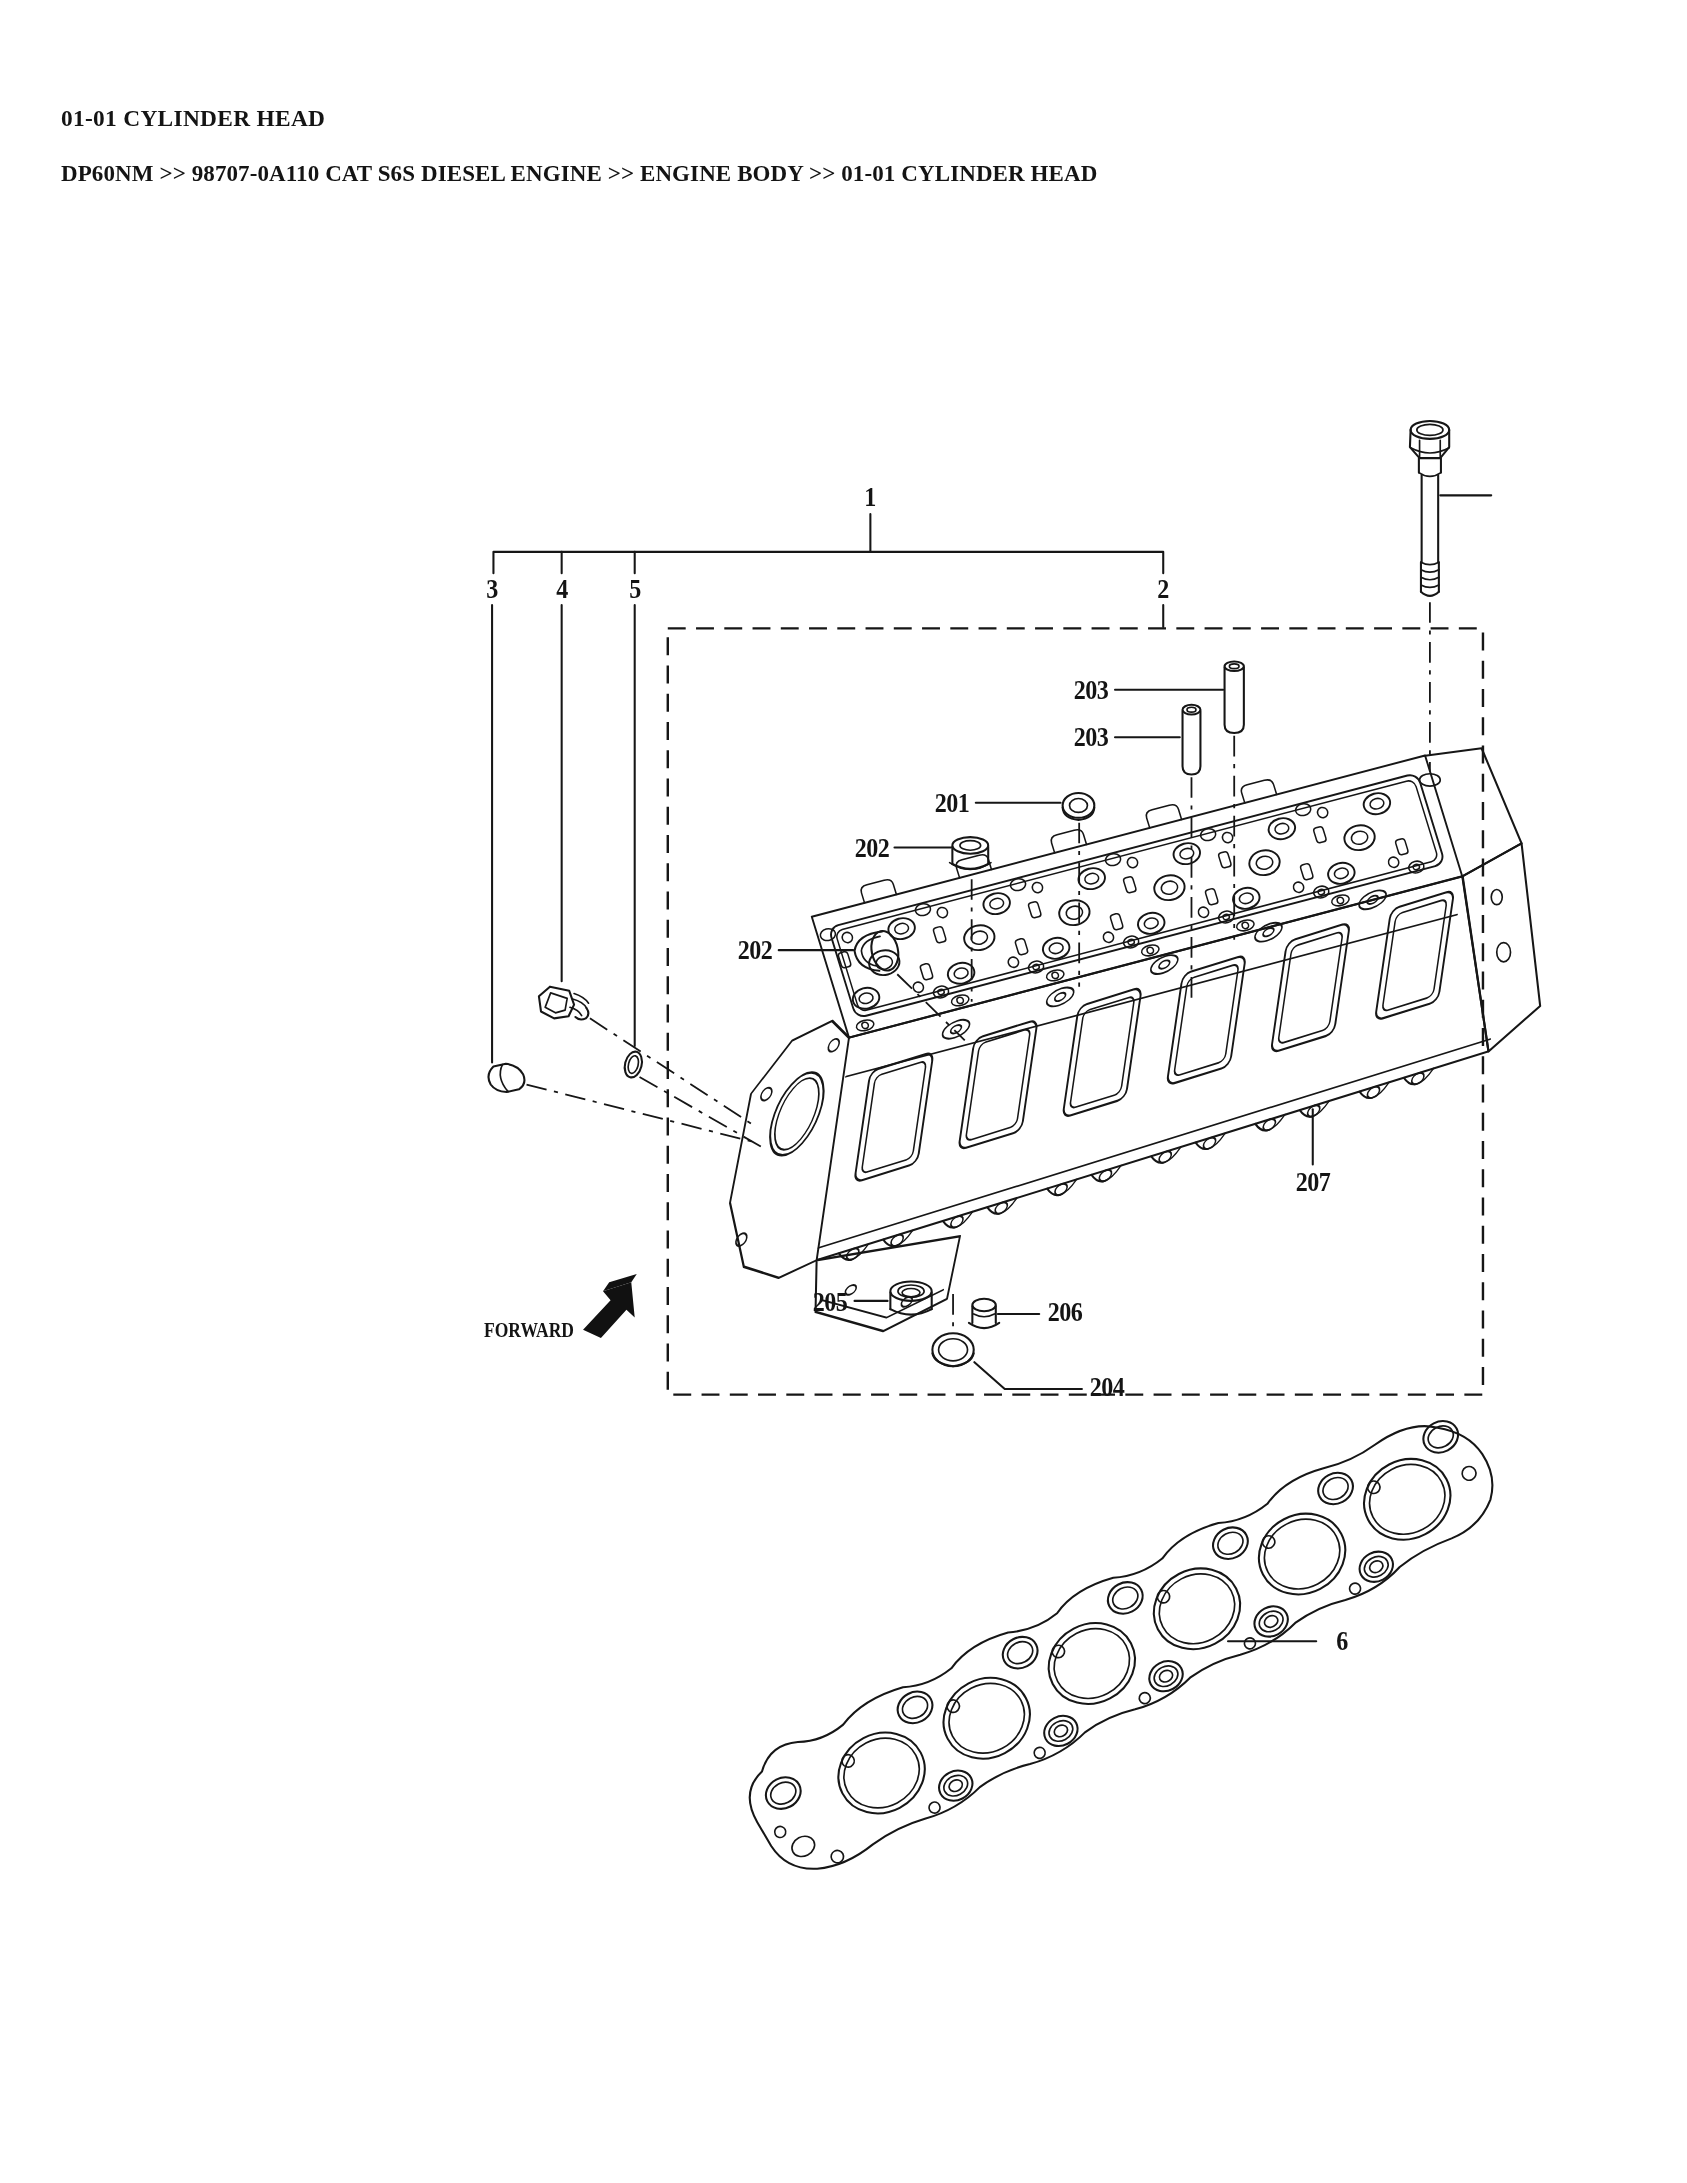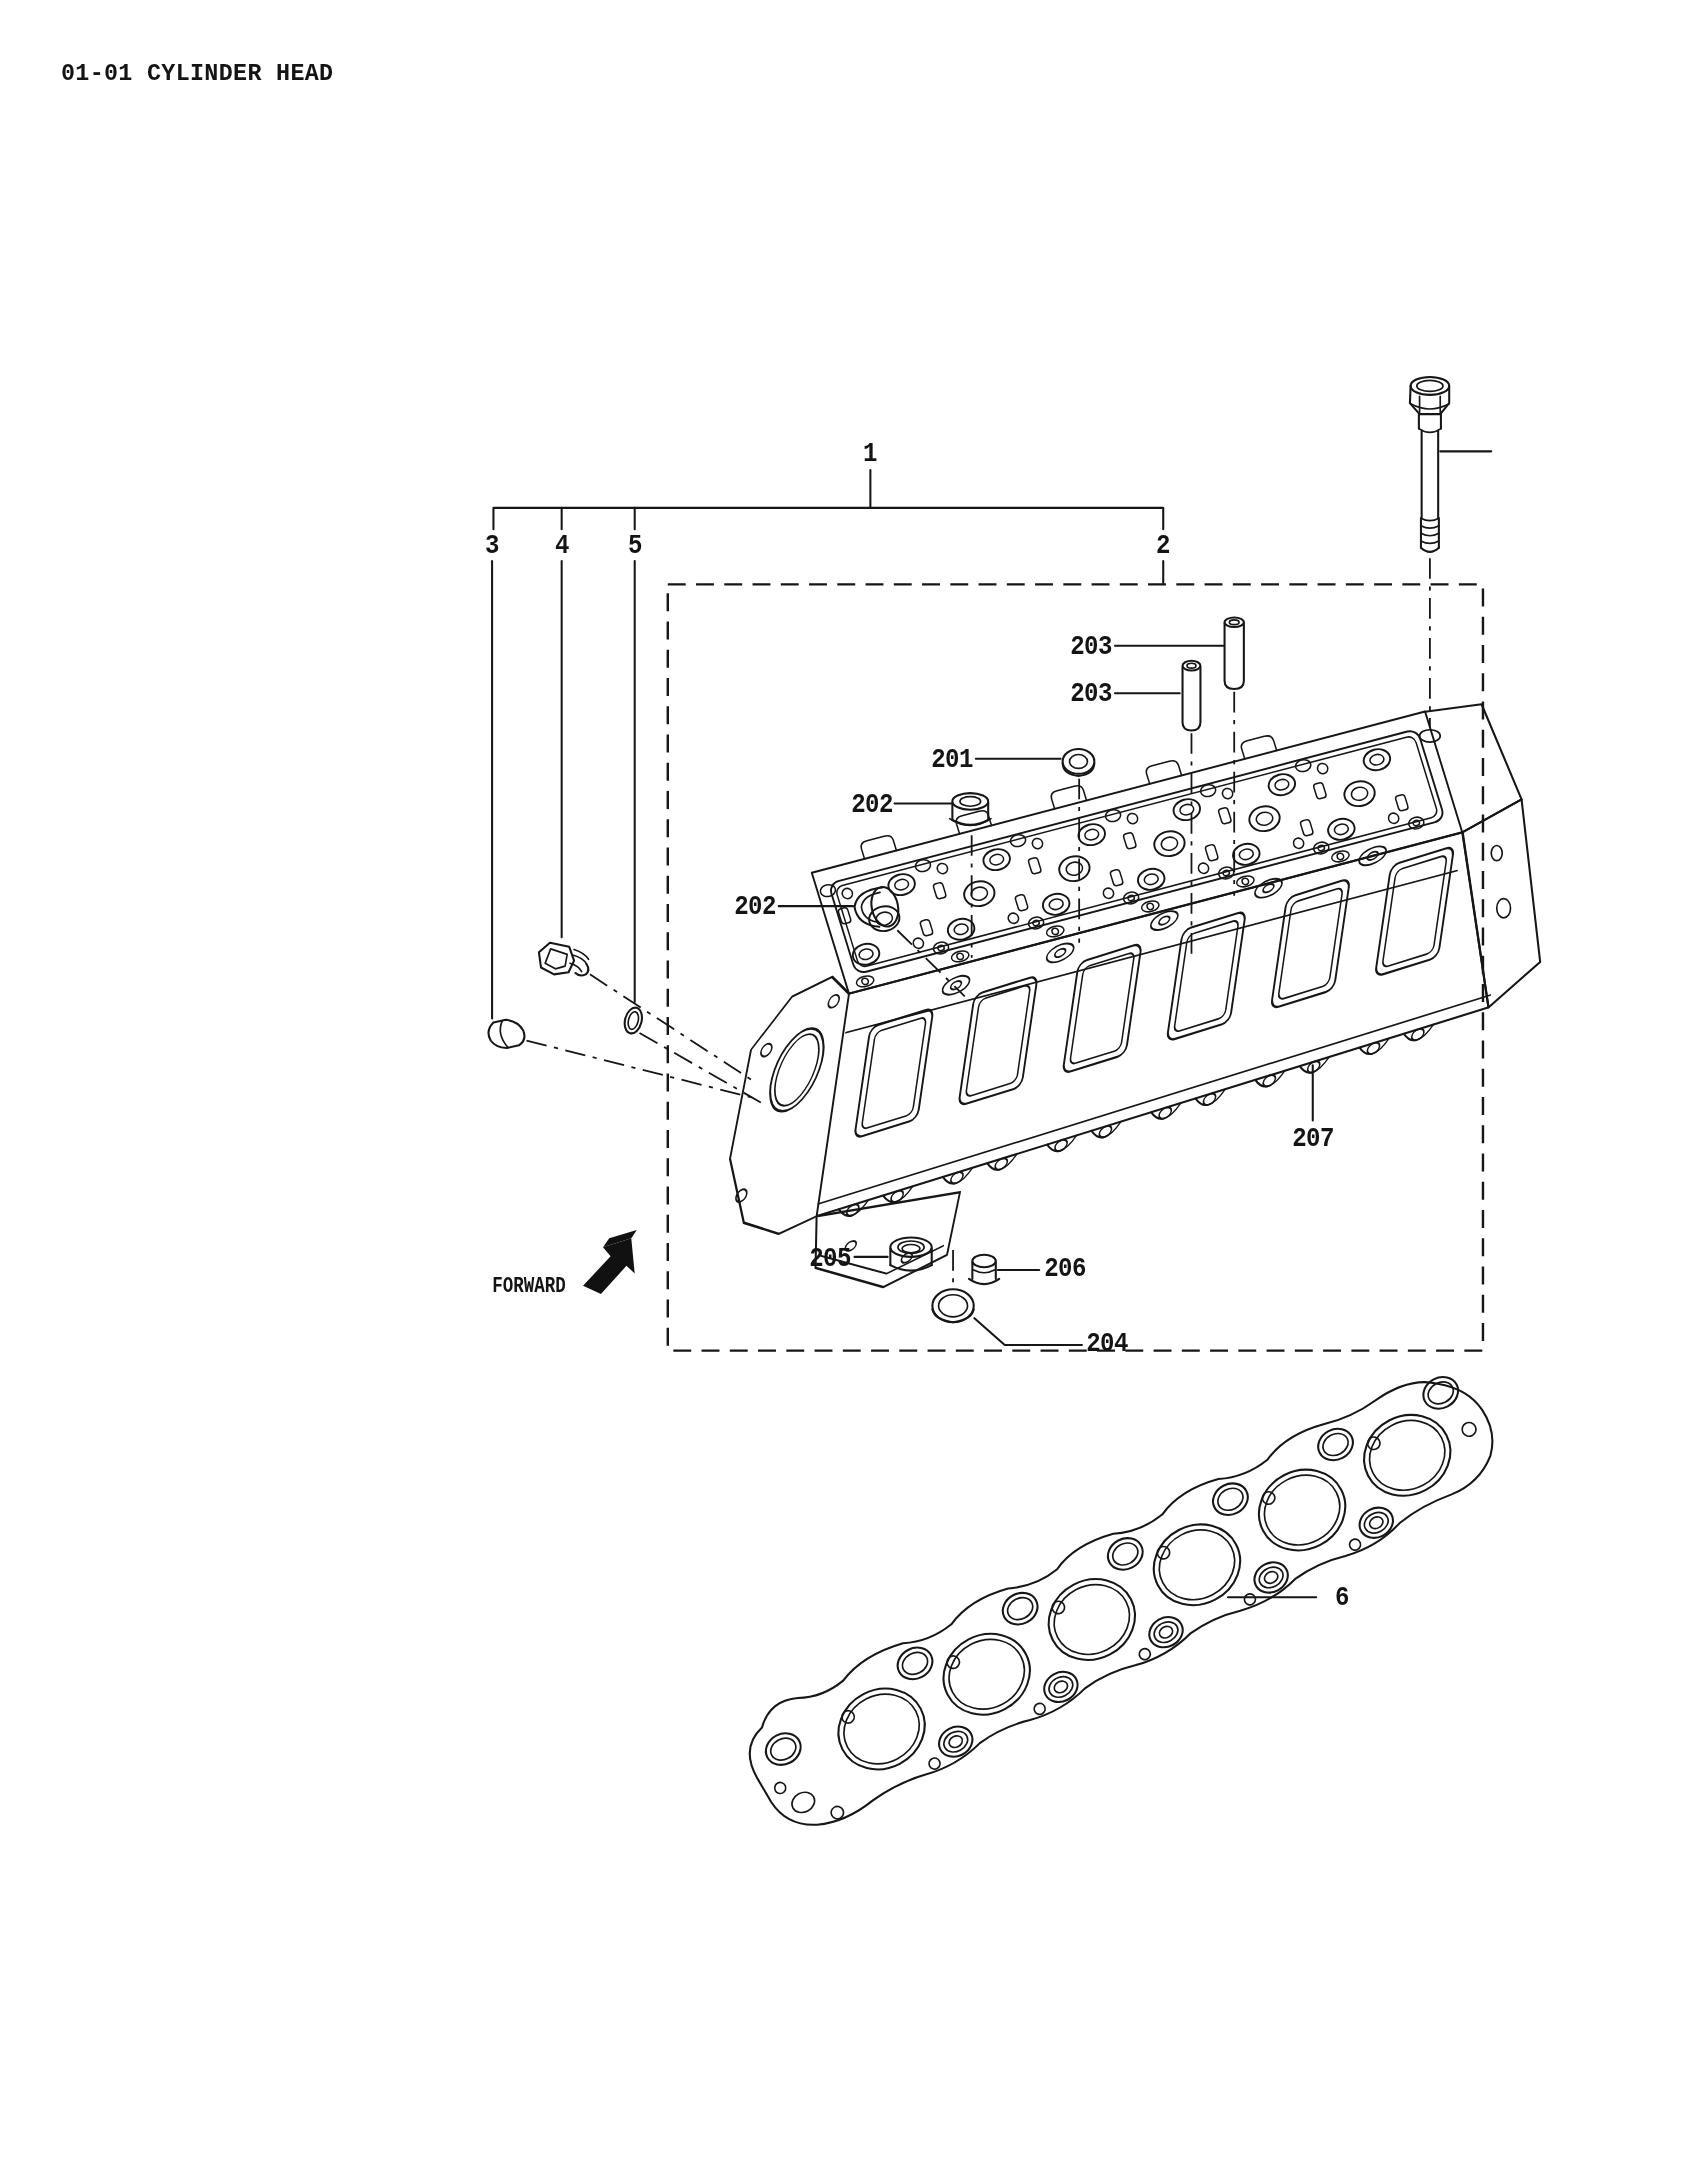--- a/index.html
+++ b/index.html
@@ -1,36 +1,37 @@
 <!DOCTYPE html>
 <html style="font-size:11px"><head>
 <meta charset="utf-8">
 <style>
   html,body{margin:0;padding:0;background:#fff;}
   #page{position:relative;width:1687px;height:1973px;background:#fff;overflow:hidden;
-        font-family:Liberation Mono, monospace;color:#141414;}
+        font-family:Liberation Serif, serif;color:#141414;margin-top:44px;}
   .title{position:absolute;left:61px;top:61px;font-weight:700;font-size:23.4px;letter-spacing:0.3px;white-space:nowrap;}
   .breadcrumb{position:absolute;left:61px;top:117px;font-weight:700;font-size:23px;letter-spacing:0.1px;white-space:nowrap;}
   .callout{position:absolute;font-weight:700;font-size:28px;letter-spacing:-0.7px;white-space:nowrap;
            transform:translate(-50%,-50%) scaleX(.86);}
   .forward{position:absolute;left:529px;top:1286px;font-weight:700;font-size:21.4px;letter-spacing:0;
            transform:translate(-50%,-50%) scaleX(.82);white-space:nowrap;}
   svg{position:absolute;left:0;top:0;}
   .ln{fill:none;stroke:#161616;stroke-width:3;stroke-linecap:round;stroke-linejoin:round;}
   .tn{fill:none;stroke:#161616;stroke-width:2.4;stroke-linecap:round;stroke-linejoin:round;}
   .dashbox{fill:none;stroke:#161616;stroke-width:3.5;stroke-dasharray:26 15;}
   .dd{fill:none;stroke:#161616;stroke-width:2.6;stroke-dasharray:30 11 6 11;}
   .blk{fill:#111;stroke:none;}
 </style>
 </head>
 <body>
 
 <div id="page">
 
   <div class="title">01-01 CYLINDER HEAD</div>
+  <div class="breadcrumb">DP60NM &gt;&gt; 98707-0A110 CAT S6S DIESEL ENGINE &gt;&gt; ENGINE BODY &gt;&gt; 01-01 CYLINDER HEAD</div>
 
   <svg width="1687" height="2183" viewBox="0 0 2448 3168">
     <defs>
 
       <g id="port">
         <rect class="ln" x="-47" y="-235" width="94" height="145" rx="12"></rect>
         <rect class="tn" x="-38" y="-226" width="76" height="127" rx="9"></rect>
       </g>
 
       <g id="btab">

